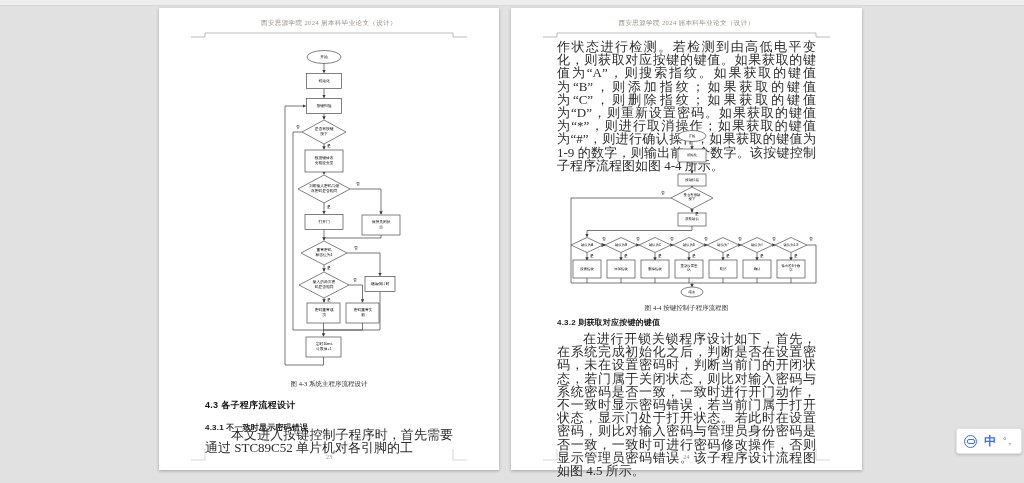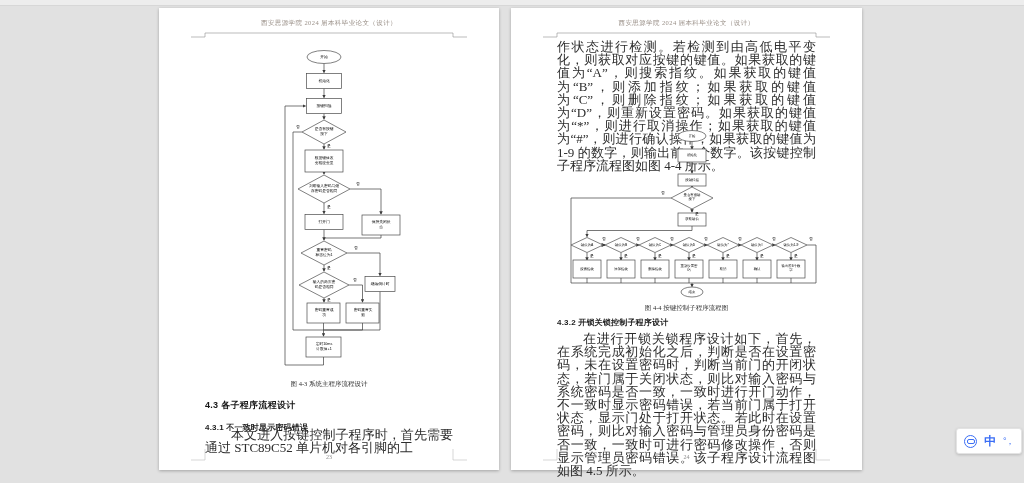--- a/index.html
+++ b/index.html
@@ -357,21 +357,21 @@
     <span class="lbl" style="left:81px;top:248px;">是</span>
     <span class="lbl" style="left:115px;top:248px;">是</span>
     <span class="lbl" style="left:149px;top:248px;">是</span>
     <span class="lbl" style="left:183px;top:248px;">是</span>
     <span class="lbl" style="left:217px;top:248px;">是</span>
     <span class="lbl" style="left:251px;top:248px;">是</span>
     <span class="lbl" style="left:285px;top:248px;">是</span>
   </div>
 
   <div class="caption" style="top:296px;">图 4-4  按键控制子程序流程图</div>
-  <div class="h-sub" style="top:309px;">4.3.2  开锁关锁控制子程序设计</div>
+  <div class="h-sub" style="top:309px;">4.3.2  则获取对应按键的键值</div>
   <div class="body-text indent" style="left:46px;top:324px;width:259px;">在进行开锁关锁程序设计如下，首先，在系统完成初始化之后，判断是否在设置密码，未在设置密码时，判断当前门的开闭状态，若门属于关闭状态，则比对输入密码与系统密码是否一致，一致时进行开门动作，不一致时显示密码错误，若当前门属于打开状态，显示门处于打开状态。若此时在设置密码，则比对输入密码与管理员身份密码是否一致，一致时可进行密码修改操作，否则显示管理员密码错误。该子程序设计流程图如图 4.5 所示。</div>
   <div class="pagenum" style="top:446px;">24</div>
 </div>
 
 <div class="ime">
   <span class="ime-logo">
       <i></i>
     </span>
   <span class="ime-lang">中</span>
   <span class="ime-punct">°，</span>

